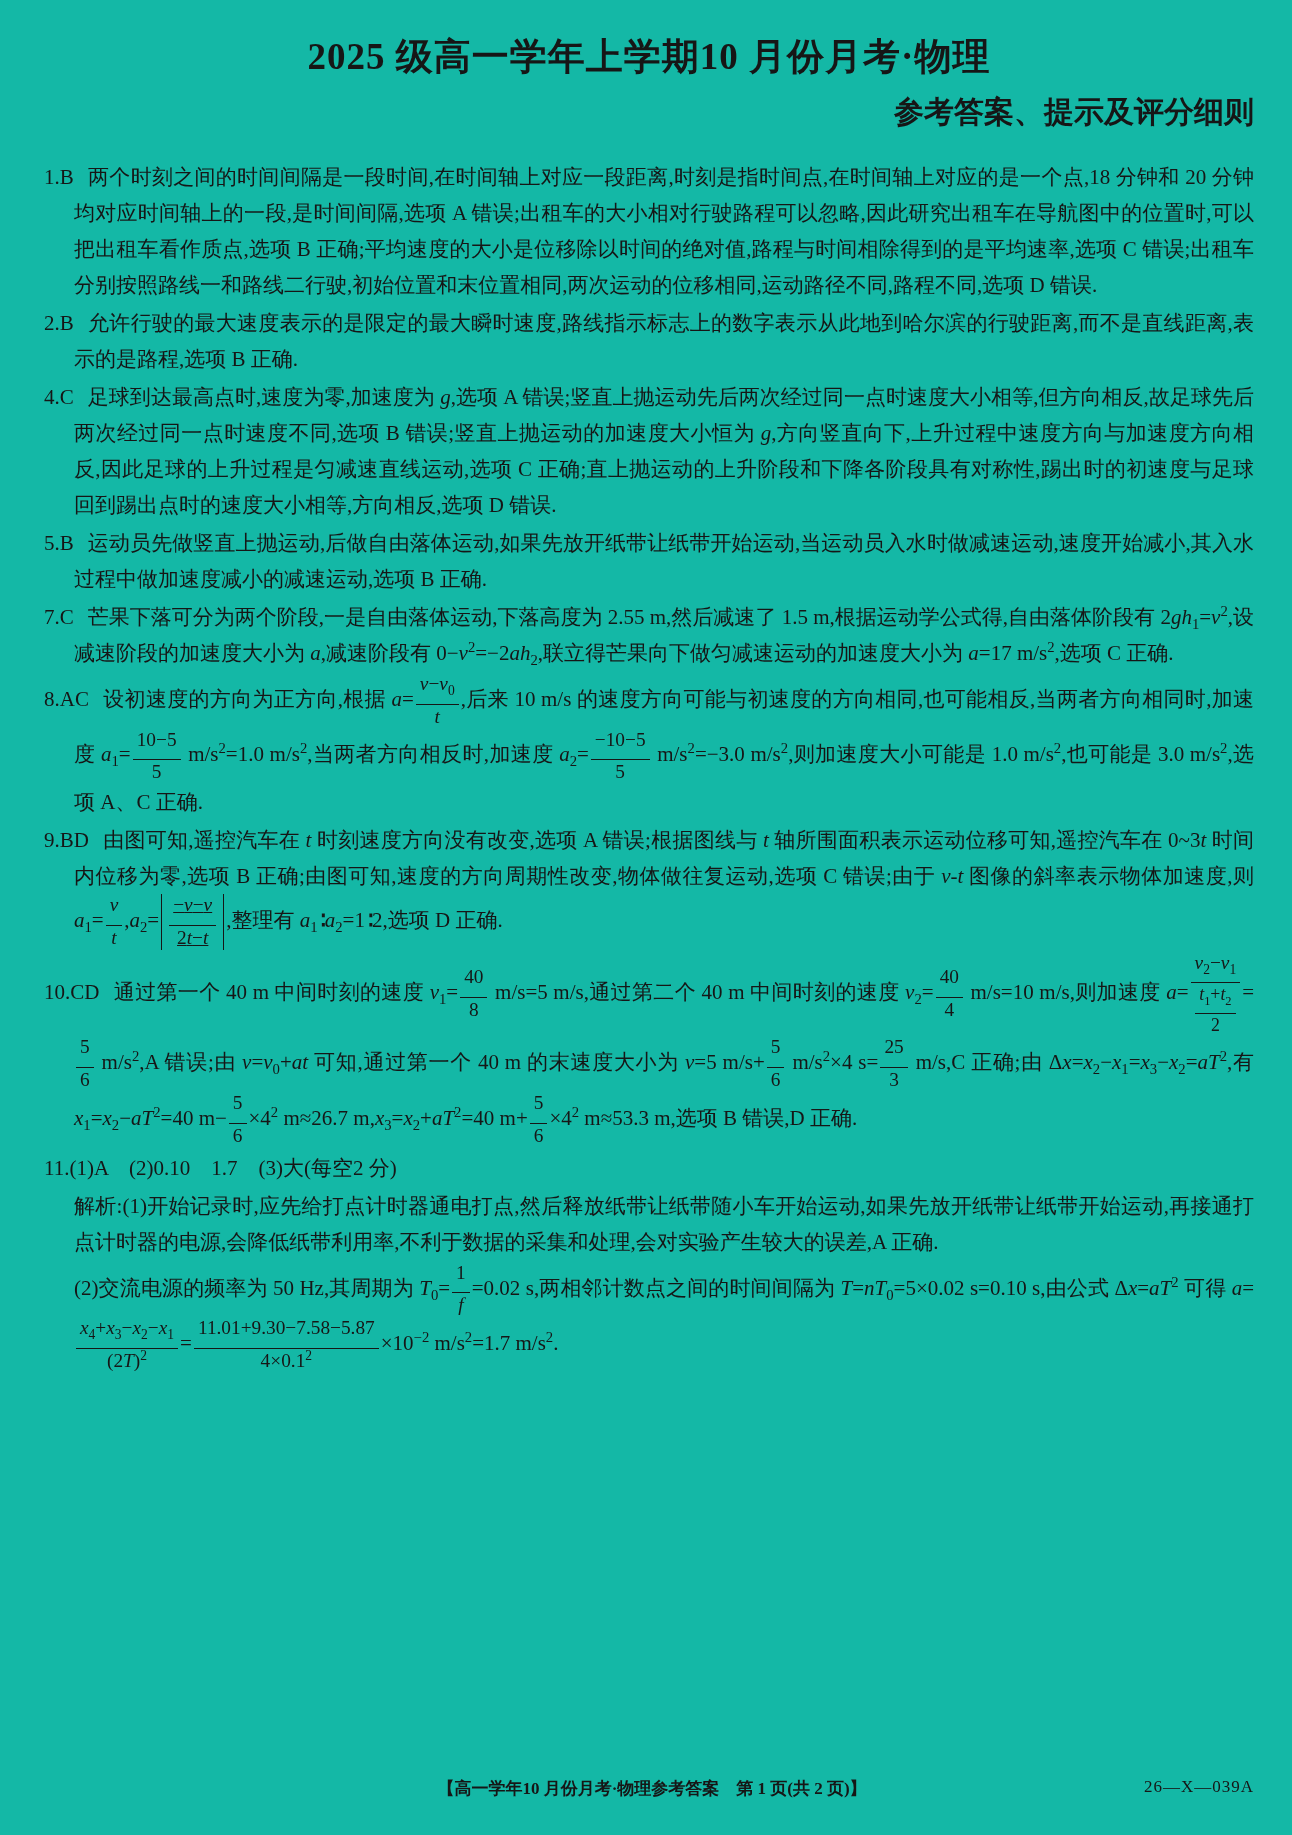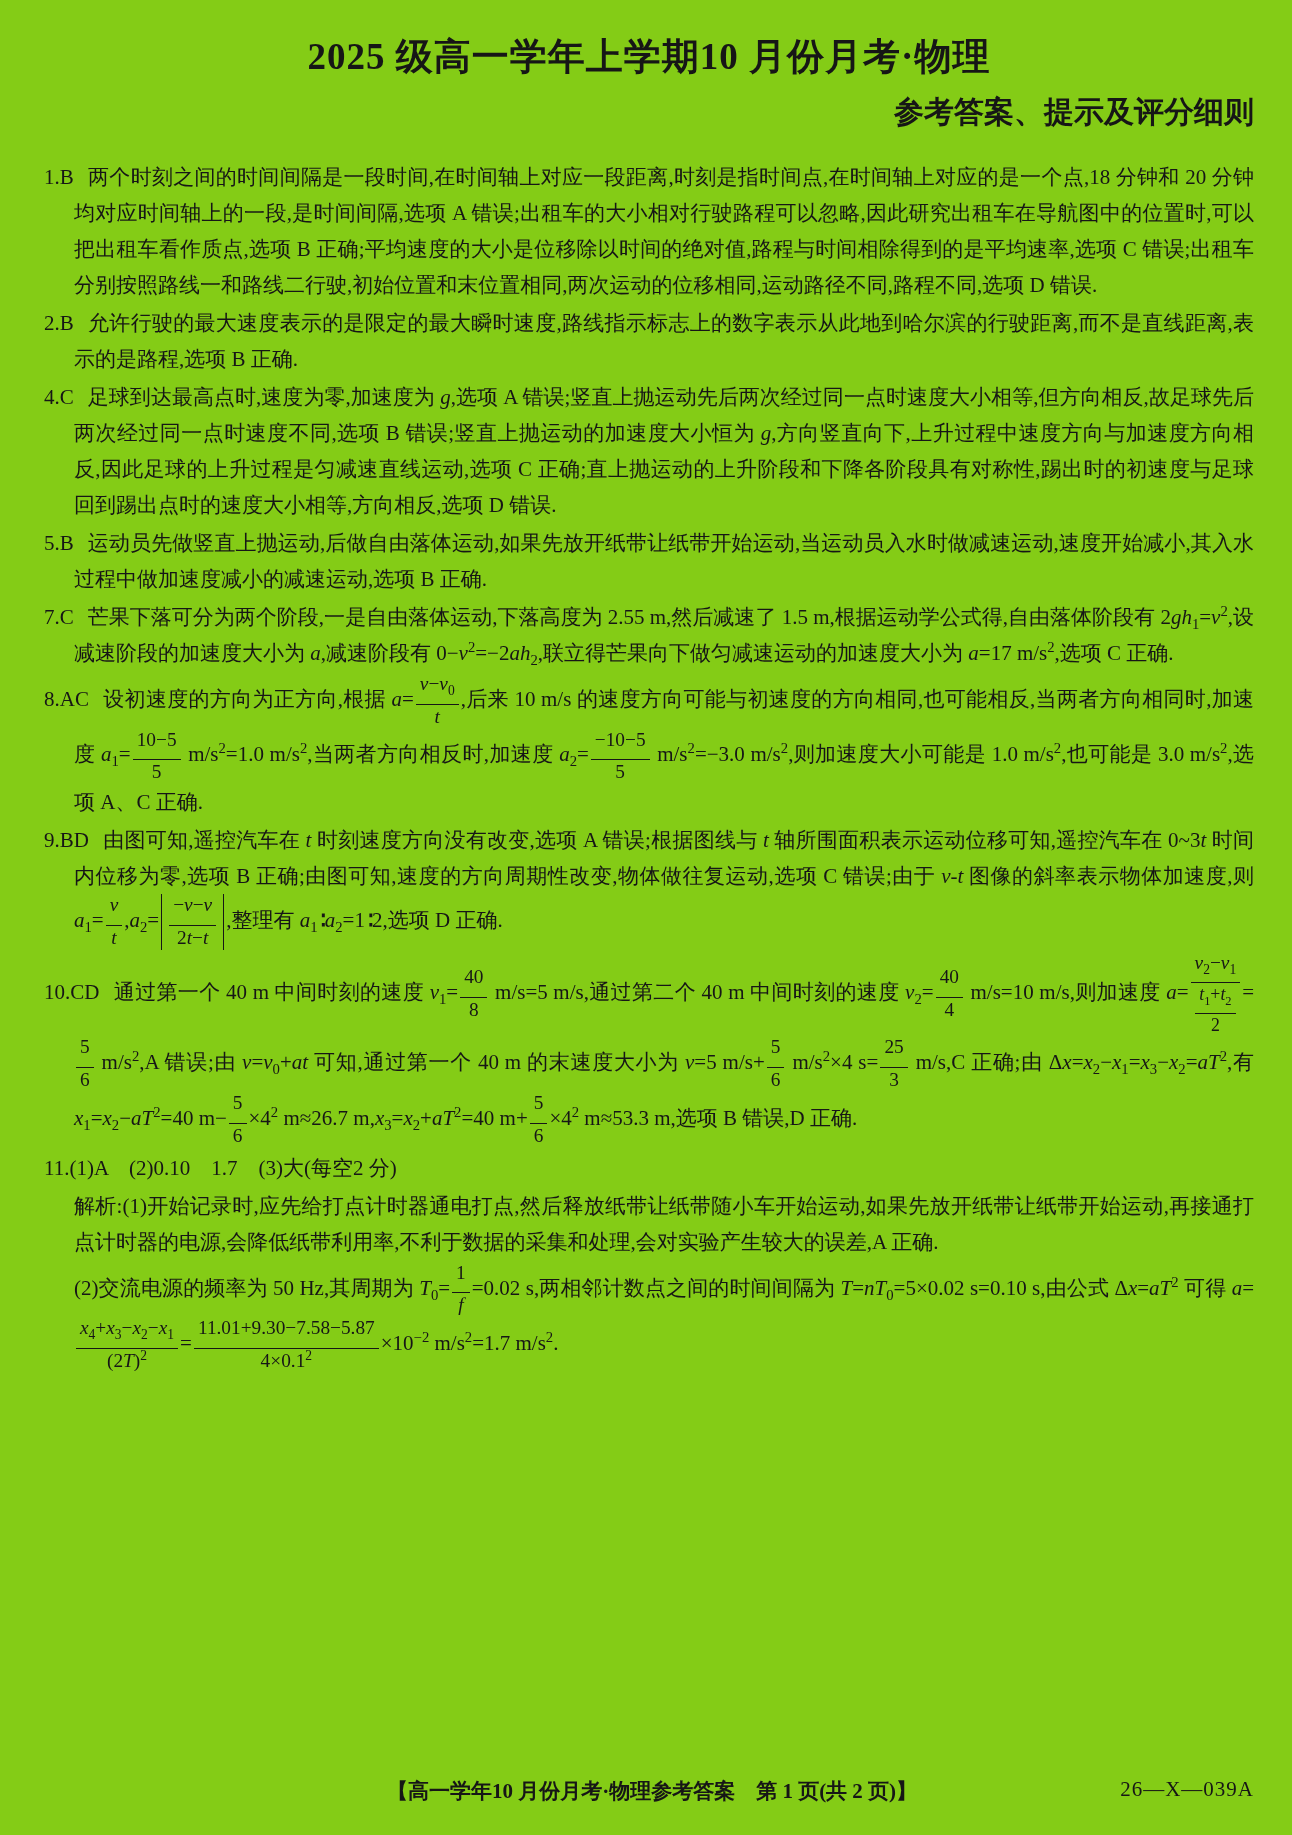--- a/index.html
+++ b/index.html
@@ -1,20 +1,20 @@
 <!DOCTYPE html>
 <html lang="zh"><head>
 <meta charset="utf-8">
 <style>
   html,body{margin:0;padding:0;background:#e8e8e8;}
   .page{
     position:relative;
     width:1292px;height:1835px;
     margin:0 auto;
-    background:#84cc16;
+    background:#14b8a6;
     color:#161616;
     font-family:"Liberation Serif","DejaVu Serif",serif;
     box-sizing:border-box;
     padding:26px 38px 0 44px;
     overflow:hidden;
   }
   .doc-title{
     text-align:center;
     font-size:37px;
     font-weight:bold;
@@ -55,33 +55,34 @@
     text-indent:0;
   }
   .frac .num{display:block;padding:0 4px 8px 4px;border-bottom:1.5px solid #161616;}
   .frac .den{display:block;padding:1px 4px 0 4px;}
   .frac .frac{margin:0;}
   .abs{
     display:inline-flex;
     align-items:center;
     vertical-align:middle;
     margin:0 2px;
+    text-decoration:underline;
   }
   .abs::before,.abs::after{
     content:'';
     align-self:stretch;
     border-left:1.5px solid #161616;
   }
   .abs::before{margin-right:5px;}
   .abs::after{margin-left:5px;}
   .footer{
     position:absolute;
     left:50px;right:38px;bottom:26px;
     height:32px;
-    font-size:21px;
+    font-size:17px;
   }
   .footer-center{
     position:absolute;
     left:0;right:0;
     text-align:center;
     font-weight:bold;
   }
   .footer-code{
     position:absolute;
     right:0;top:0;

